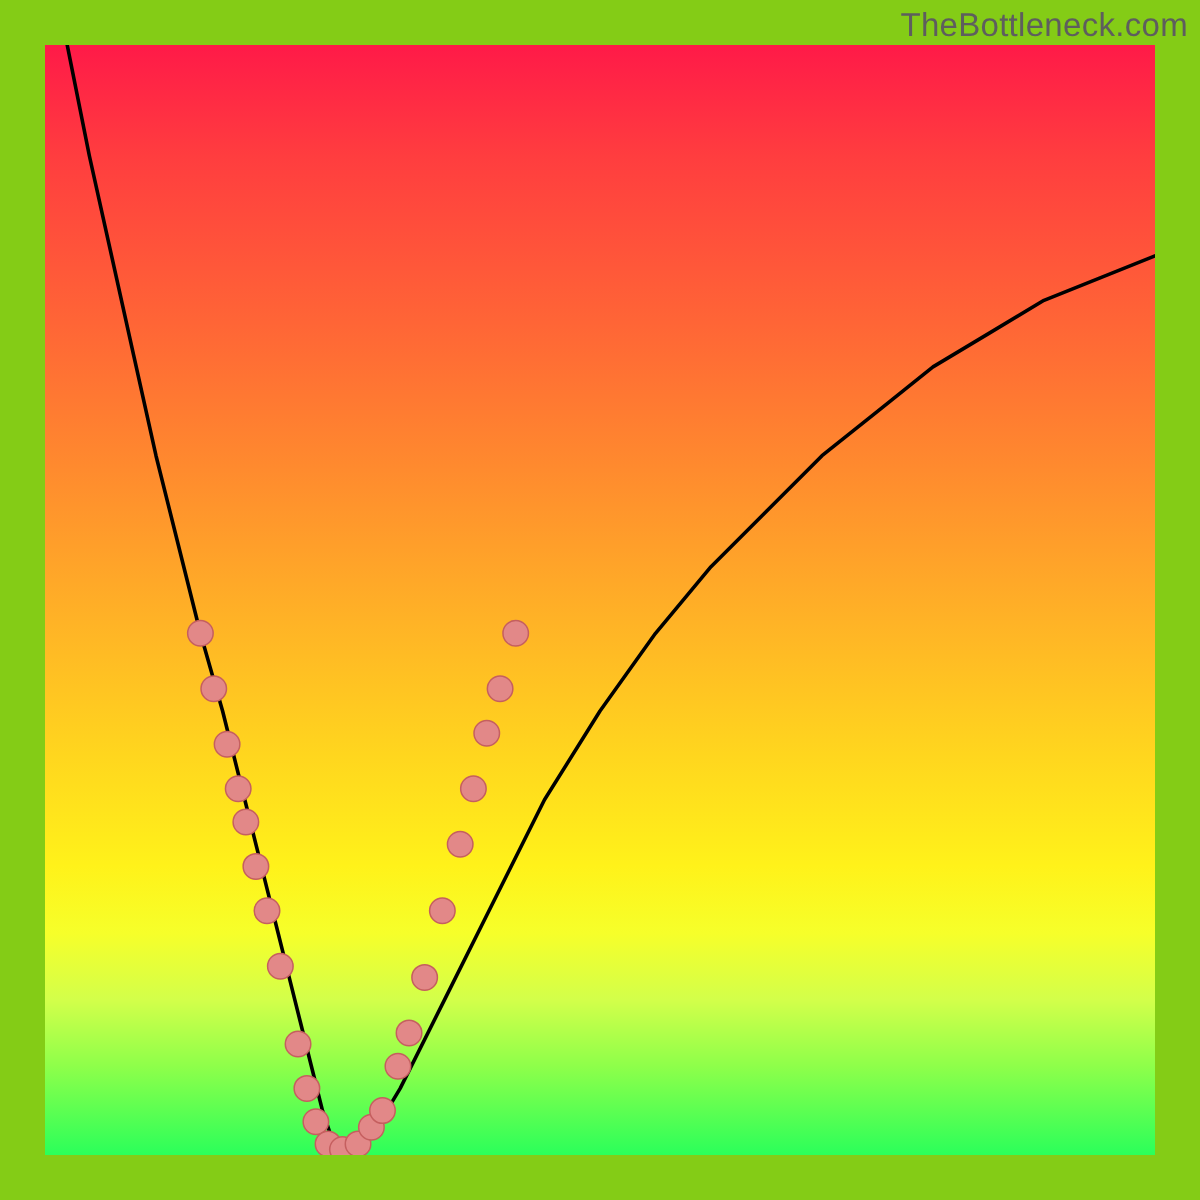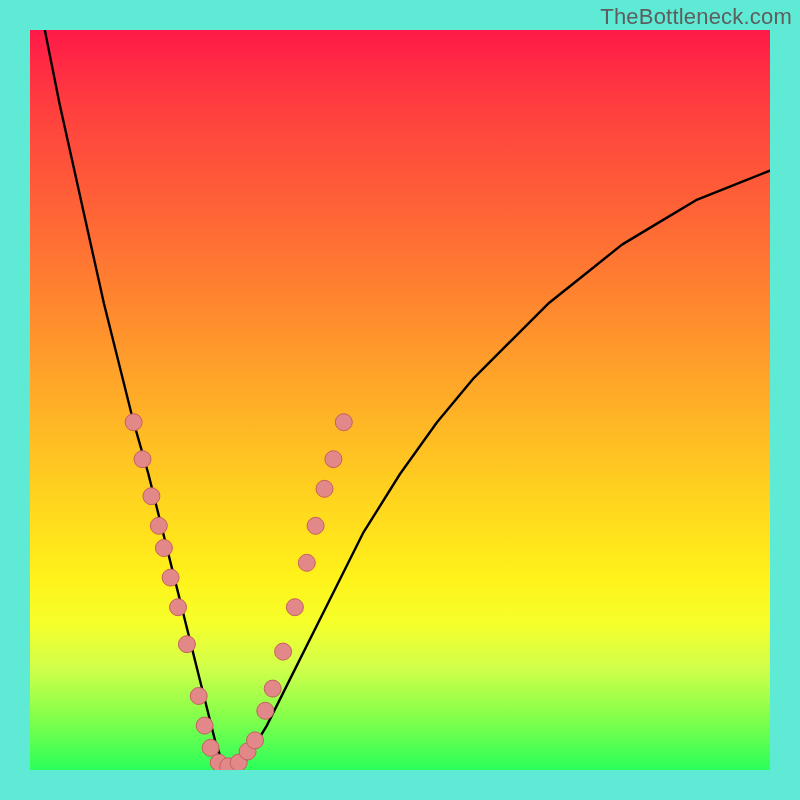--- a/index.html
+++ b/index.html
@@ -7,21 +7,21 @@
     padding: 0;
     width: 800px;
     height: 800px;
     overflow: hidden;
     font-family: Arial, Helvetica, sans-serif;
   }
   .stage {
     position: relative;
     width: 800px;
     height: 800px;
-    background: #5eead4;
+    background: #84cc16;
   }
   .plot-area {
     position: absolute;
     left: 30px;
     top: 30px;
     width: 740px;
     height: 740px;
     
     background: linear-gradient(
       to bottom,

